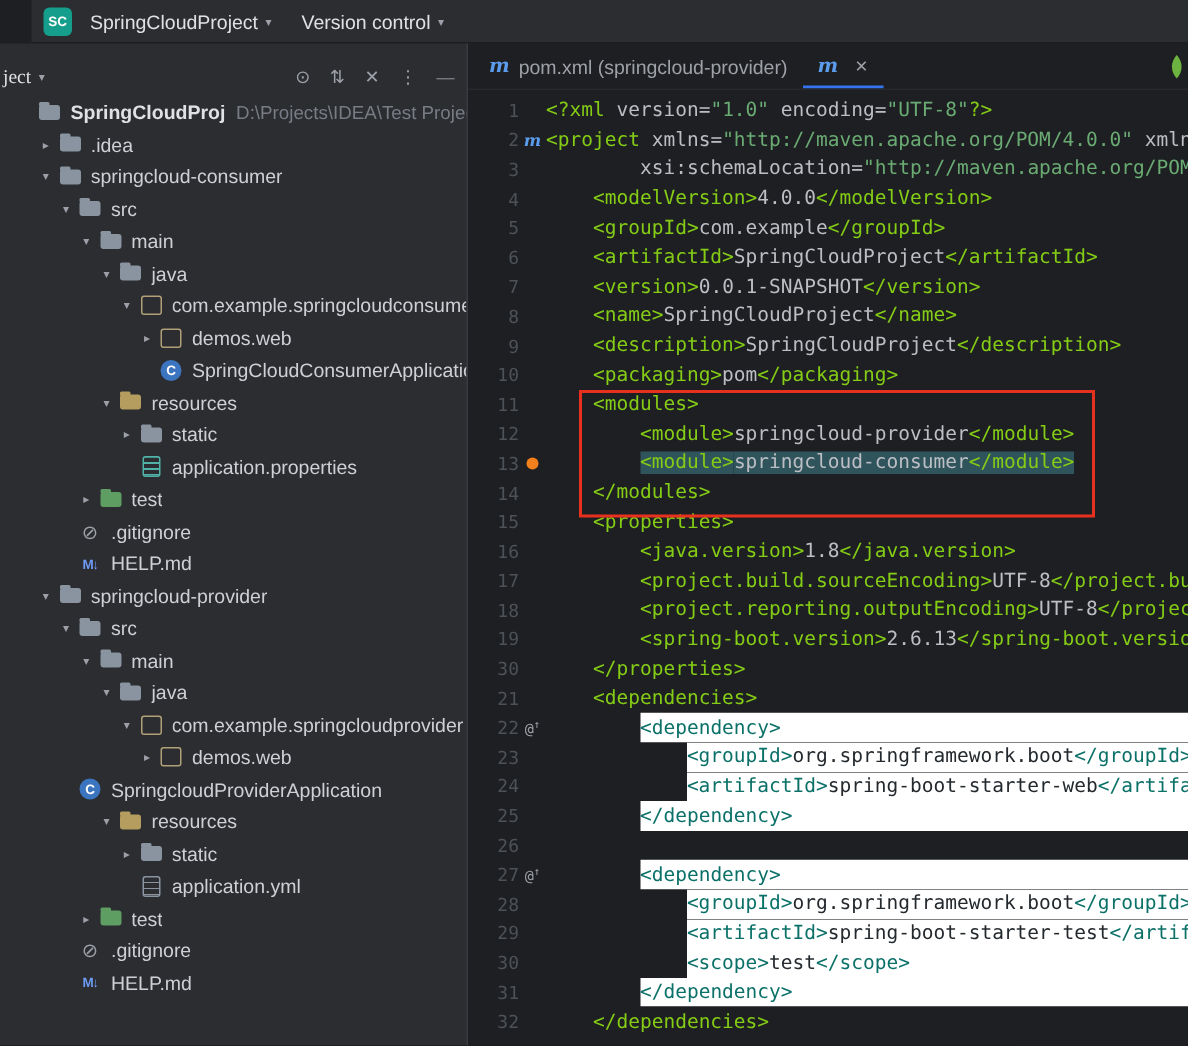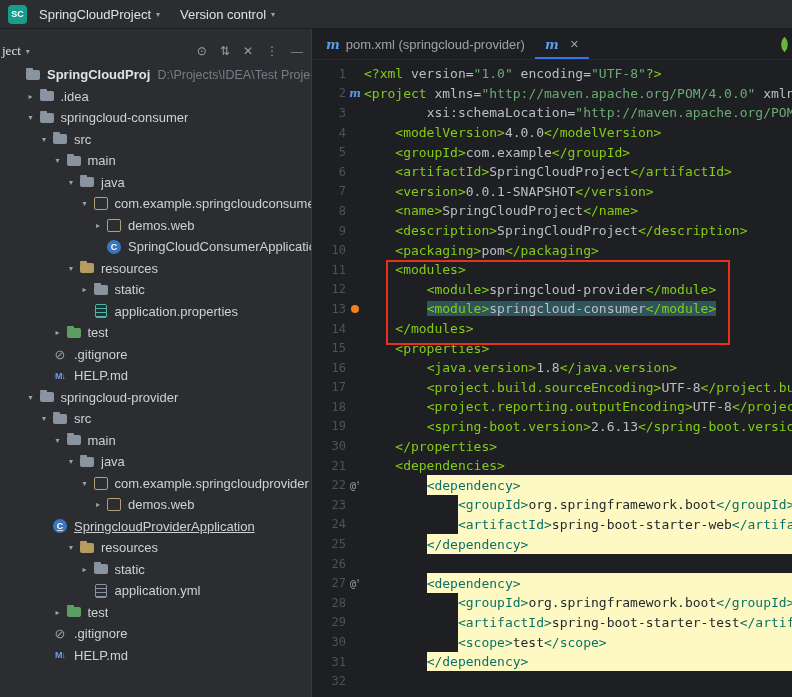--- a/index.html
+++ b/index.html
@@ -2,21 +2,21 @@
 <html><head>
 <meta charset="utf-8">
 <style>
   html,body{margin:0;padding:0;background:#1e1f22;}
   #app{width:792px;height:697px;overflow:hidden;position:relative;
        font-family:"Liberation Sans",sans-serif;color:#bcbec4;font-size:13px;
        background:#1e1f22;}
 
   
   .titlebar{height:28px;background:#2b2d30;display:flex;align-items:center;
-            gap:4px;padding:0 8px;border-bottom:1px solid #1b1c1e;}
+            gap:4px;padding:0 8px;border-bottom:1px solid #1b1c1e;margin-left:21px;}
   .logo{width:19px;height:19px;border-radius:4px;background:#149e8b;color:#fff;
         font-size:9px;font-weight:bold;display:flex;align-items:center;justify-content:center;flex:none;}
   .tb-btn{display:flex;align-items:center;gap:5px;padding:3px 8px;border-radius:4px;color:#dfe1e5;cursor:default;}
   .tb-btn .chev-sm{font-size:8px;color:#9da0a8;}
 
   
   .main{display:flex;height:669px;}
   .panel{width:311px;flex:none;background:#2b2d30;border-right:1px solid #393b40;
          display:flex;flex-direction:column;overflow:hidden;}
   .panel-header{height:30px;flex:none;display:flex;align-items:flex-end;padding:0 8px 0 2px;color:#dfe1e5;font-family:Liberation Serif, serif;}
@@ -68,21 +68,21 @@
   .lnum{width:34px;flex:none;text-align:right;color:#4d5258;font-size:12px;
         font-family:"DejaVu Sans Mono",monospace;}
   .gslot{width:18px;flex:none;display:flex;align-items:center;justify-content:center;}
   .gm{font-family:"DejaVu Serif",serif;font-style:italic;font-weight:bold;color:#5c9ced;font-size:11px;}
   .dep{color:#9da0a8;font-size:10px;}
   .dep::after{content:"↑";font-size:7px;vertical-align:super;}
   .bm{width:8px;height:8px;border-radius:50%;background:#f2801c;}
   .ccode{flex:1;min-width:0;display:flex;height:100%;align-items:center;overflow:hidden;}
   .cind{flex:none;}
   .cbody{display:flex;height:100%;align-items:center;}
-  .cbody.cream{flex:1 1 auto;background:#fef9c3;}
+  .cbody.cream{flex:1 1 auto;background:#ffffff;}
   .t{color:#84cc16;}  .x{color:#bcbec4;}  .s{color:#6aab73;}  .a{color:#bcbec4;}
   .td{color:#0b7168;} .xd{color:#24292e;}
   .sel{background:#2f545c;}
   .redbox{position:absolute;left:74px;top:200px;width:340px;height:81px;
           border:2.5px solid #e8301f;z-index:5;pointer-events:none;}
 </style>
 </head>
 <body>
 
 <div id="app">
@@ -215,21 +215,21 @@
           <div class="tree-row" style="padding-left: 77.5px;">
             <span class="chev">▾</span>
             <span class="ticon i-package"></span>
             <span class="tlabel">com.example.springcloudprovider</span>
           </div>
           <div class="tree-row" style="padding-left: 91px;">
             <span class="chev">▸</span>
             <span class="ticon i-package"></span>
             <span class="tlabel">demos.web</span>
           </div>
-          <div class="tree-row" style="padding-left: 37px; text-decoration: underline;">
+          <div class="tree-row" style="padding-left: 37px;">
             <span class="chev"></span>
             <span class="ticon i-class"></span>
             <span class="tlabel">SpringcloudProviderApplication</span>
           </div>
           <div class="tree-row" style="padding-left: 64px;">
             <span class="chev">▾</span>
             <span class="ticon i-resources"></span>
             <span class="tlabel">resources</span>
           </div>
           <div class="tree-row" style="padding-left: 77.5px;">
@@ -301,19 +301,19 @@
             <div class="cline"><span class="lnum">22</span><span class="gslot"><span class="dep">@</span></span><span class="ccode"><span class="cind">        </span><span class="cbody cream"><span class="td">&lt;dependency&gt;</span></span></span></div>
             <div class="cline"><span class="lnum">23</span><span class="gslot"></span><span class="ccode"><span class="cind">            </span><span class="cbody cream"><span class="td">&lt;groupId&gt;</span><span class="xd">org.springframework.boot</span><span class="td">&lt;/groupId&gt;</span></span></span></div>
             <div class="cline"><span class="lnum">24</span><span class="gslot"></span><span class="ccode"><span class="cind">            </span><span class="cbody cream"><span class="td">&lt;artifactId&gt;</span><span class="xd">spring-boot-starter-web</span><span class="td">&lt;/artifactI</span></span></span></div>
             <div class="cline"><span class="lnum">25</span><span class="gslot"></span><span class="ccode"><span class="cind">        </span><span class="cbody cream"><span class="td">&lt;/dependency&gt;</span></span></span></div>
             <div class="cline"><span class="lnum">26</span><span class="gslot"></span><span class="ccode"><span class="cind"></span><span class="cbody"></span></span></div>
             <div class="cline"><span class="lnum">27</span><span class="gslot"><span class="dep">@</span></span><span class="ccode"><span class="cind">        </span><span class="cbody cream"><span class="td">&lt;dependency&gt;</span></span></span></div>
             <div class="cline"><span class="lnum">28</span><span class="gslot"></span><span class="ccode"><span class="cind">            </span><span class="cbody cream"><span class="td">&lt;groupId&gt;</span><span class="xd">org.springframework.boot</span><span class="td">&lt;/groupId&gt;</span></span></span></div>
             <div class="cline"><span class="lnum">29</span><span class="gslot"></span><span class="ccode"><span class="cind">            </span><span class="cbody cream"><span class="td">&lt;artifactId&gt;</span><span class="xd">spring-boot-starter-test</span><span class="td">&lt;/artifac</span></span></span></div>
             <div class="cline"><span class="lnum">30</span><span class="gslot"></span><span class="ccode"><span class="cind">            </span><span class="cbody cream"><span class="td">&lt;scope&gt;</span><span class="xd">test</span><span class="td">&lt;/scope&gt;</span></span></span></div>
             <div class="cline"><span class="lnum">31</span><span class="gslot"></span><span class="ccode"><span class="cind">        </span><span class="cbody cream"><span class="td">&lt;/dependency&gt;</span></span></span></div>
-            <div class="cline"><span class="lnum">32</span><span class="gslot"></span><span class="ccode"><span class="cind">    </span></span></div>
+            <div class="cline"><span class="lnum">32</span><span class="gslot"></span><span class="ccode"><span class="cind">    </span><span class="cbody"><span class="t">&lt;/dependencies&gt;</span></span></span></div>
           </div>
       </div>
     </div>
 
   </div>
 </div>
 
 </body></html>

